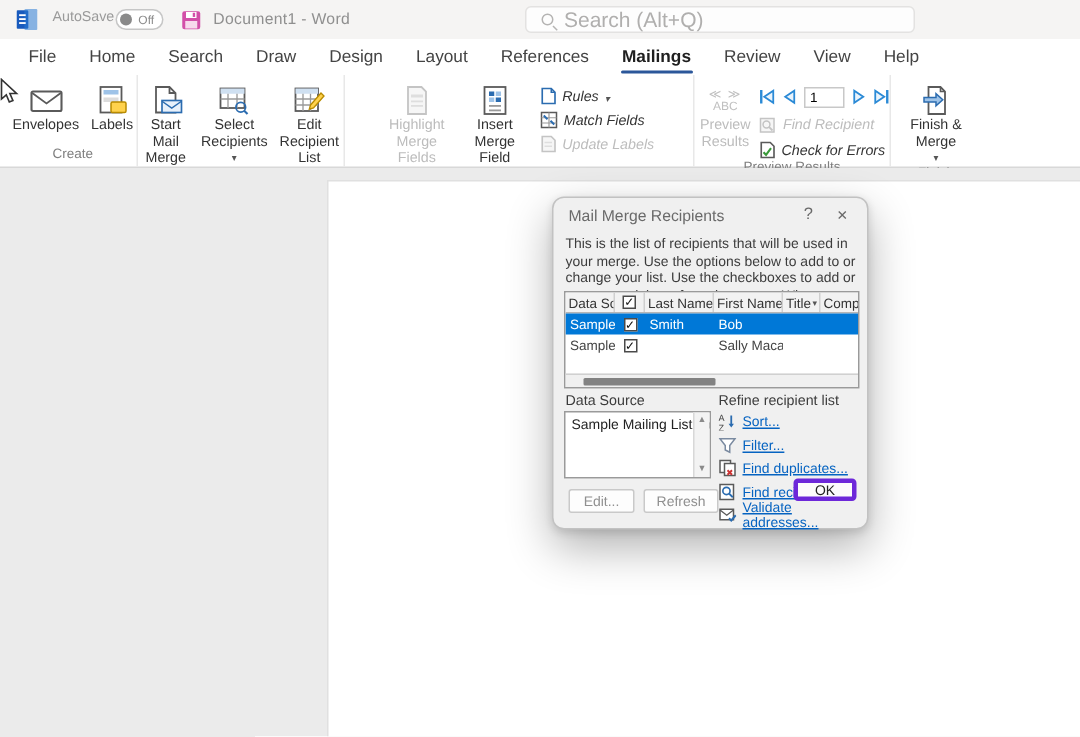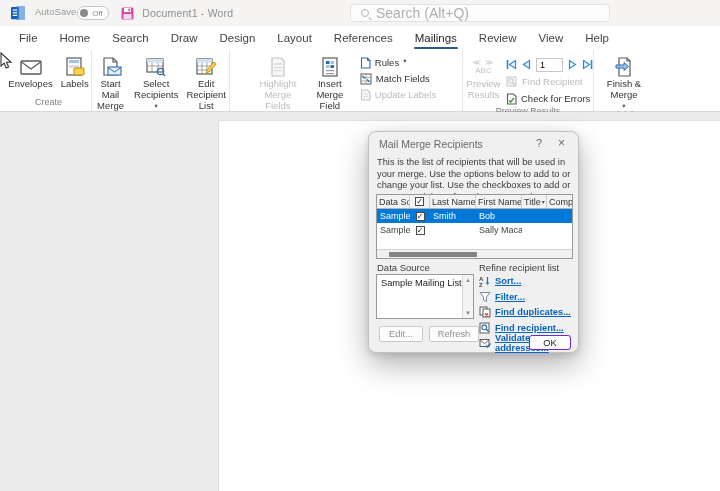--- a/index.html
+++ b/index.html
@@ -17,34 +17,34 @@
   .save-ic { margin-left:12px; }
   .doc-title { font-size:10.5px; color:#8f8f8f; margin-left:8px; letter-spacing:.2px; }
   .searchbox { position:absolute; left:350px; top:4px; width:260px; height:18px; border:1px solid #e3e2e1; border-radius:4px; background:#fdfdfd; display:flex; align-items:center; padding-left:10px; gap:7px; cursor:text; }
   .mag { width:8px; height:8px; border:1.4px solid #b5b4b3; border-radius:50%; position:relative; flex:0 0 auto; }
   .mag::after { content:""; position:absolute; left:7px; top:7px; width:4px; height:1.4px; background:#b5b4b3; transform:rotate(45deg); transform-origin:0 0; }
   .search-ph { font-size:14px; color:#b0afae; }
 
   
   .tabrow { position:absolute; left:0; top:26px; width:720px; height:24px; background:#fff; display:flex; align-items:center; padding-left:8px; }
   .tab { font-size:11.5px; color:#444; padding:0 11px; height:24px; line-height:24px; cursor:pointer; position:relative; white-space:nowrap; }
-  .tab.active { color:#1f1f1f; font-weight:400; }
+  .tab.active { color:#1f1f1f; font-weight:700; }
   .tab.active::after { content:""; position:absolute; left:10px; right:10px; bottom:1px; height:2px; background:#2b579a; border-radius:1px; }
 
   
   .ribbon { position:absolute; left:0; top:50px; width:720px; height:62px; background:#fff; border-bottom:1px solid #d8d8d8; display:flex; padding-left:6px; }
   .rgroup { height:100%; border-right:1px solid #e8e8e8; display:flex; flex-direction:column; flex:0 0 auto; }
   .gbody { flex:1; display:flex; align-items:flex-start; padding-top:4px; justify-content:center; gap:2px; }
   .glabel { font-size:9px; color:#7f7f7f; text-align:center; padding-bottom:4px; white-space:nowrap; }
   .rbtn { display:flex; flex-direction:column; align-items:center; font-size:9.5px; line-height:1.15; color:#333; text-align:center; cursor:pointer; padding:1px 3px; }
   .rbtn .ic { height:24px; display:flex; align-items:center; justify-content:center; }
   .rbtn.dis, .sbtn.dis { color:#bcbcbc; cursor:default; }
   .caret { font-size:6.5px; color:#555; margin-top:1px; }
   .scol { display:flex; flex-direction:column; justify-content:flex-start; gap:3px; padding-top:3px; }
-  .sbtn { display:flex; align-items:flex-start; gap:4px; font-size:9.5px; color:#333; height:13px; cursor:pointer; white-space:nowrap; }
+  .sbtn { display:flex; align-items:flex-end; gap:4px; font-size:9.5px; color:#333; height:13px; cursor:pointer; white-space:nowrap;font-style:italic; }
   .navrow { display:flex; align-items:center; gap:4px; height:15px; }
   .recinput { width:27px; height:14px; border:1px solid #c8c8c8; font-size:9px; padding-left:3px; font-family:"Liberation Sans",sans-serif; }
   .abc-ic { display:flex; flex-direction:column; align-items:center; color:#c0c0c0; font-size:8px; line-height:1; }
   .abc-ic .chev { font-size:8px; letter-spacing:1px; }
 
   
   .canvas { position:absolute; left:0; top:112px; width:720px; height:379px; background:#ebebeb; }
   .page { position:absolute; left:218px; top:8px; right:0; bottom:0; background:#fff; border-left:1px solid #e0e0e0; border-top:1px solid #e0e0e0; }
   .cursor { position:absolute; left:0px; top:52px; z-index:50; }
 
@@ -65,27 +65,27 @@
   .tfill { flex:1; }
   .hscroll { height:9px; background:#f0f0f0; border-top:1px solid #d0d0d0; position:relative; flex:0 0 auto; }
   .hthumb { position:absolute; left:12px; top:1.5px; width:88px; height:5.5px; background:#828282; border-radius:1px; cursor:grab; }
   .ds-label { position:absolute; left:8px; top:130px; color:#3c3c3c; }
   .refine-label { position:absolute; left:110px; top:130px; color:#3c3c3c; }
   .ds-box { position:absolute; left:7px; top:142px; width:98px; height:45px; background:#fff; border:1px solid #9a9a9a; }
   .ds-item { font-size:9.3px; padding:3px 0 0 4px; color:#222; white-space:nowrap; overflow:hidden; }
   .vscroll { position:absolute; right:0; top:0; bottom:0; width:11px; background:#f3f3f3; border-left:1px solid #d8d8d8; display:flex; flex-direction:column; justify-content:space-between; align-items:center; }
   .varr { font-size:6px; color:#8a8a8a; padding:2px 0; cursor:pointer; }
   .refine-list { position:absolute; left:110px; top:143px; display:flex; flex-direction:column; gap:3.5px; }
-  .rlink { display:flex; align-items:center; gap:4px; height:12px;font-weight:bold; }
+  .rlink { display:flex; align-items:center; gap:4px; height:12px; }
   .rlink a { color:#0563c1; text-decoration:underline; font-size:9.3px; cursor:pointer; }
   .ric { width:12px; height:12px; flex:0 0 auto; }
   .btn { position:absolute; height:16px; background:#fdfdfd; border:1px solid #c9c9c9; border-radius:2px; font-size:9.3px; color:#8f8f8f; display:flex; align-items:center; justify-content:center; cursor:pointer; }
   .btn-edit { left:10px; top:194px; width:44px; }
   .btn-refresh { left:60px; top:194px; width:50px; }
-  .btn-ok { right:7px; top:203px; width:42px; height:15px; color:#222; border:1px solid #6d28d9; border-radius:3px; background:#fcfcfc; }
+  .btn-ok { right:7px; top:187px; width:42px; height:15px; color:#222; border:3px solid #6d28d9; border-radius:3px; background:#fcfcfc; }
 </style>
 </head>
 <body>
 
 <div class="titlebar">
   <svg class="word-logo" viewBox="0 0 16 16">
     <rect x="0" y="1" width="9" height="14" rx="1" fill="#185abd"></rect>
     <rect x="6" y="0" width="10" height="16" rx="1" fill="#2b7cd3" opacity="0.55"></rect>
     <rect x="2" y="4" width="5" height="1.4" fill="#fff"></rect>
       <rect x="2" y="7" width="5" height="1.4" fill="#fff"></rect>

